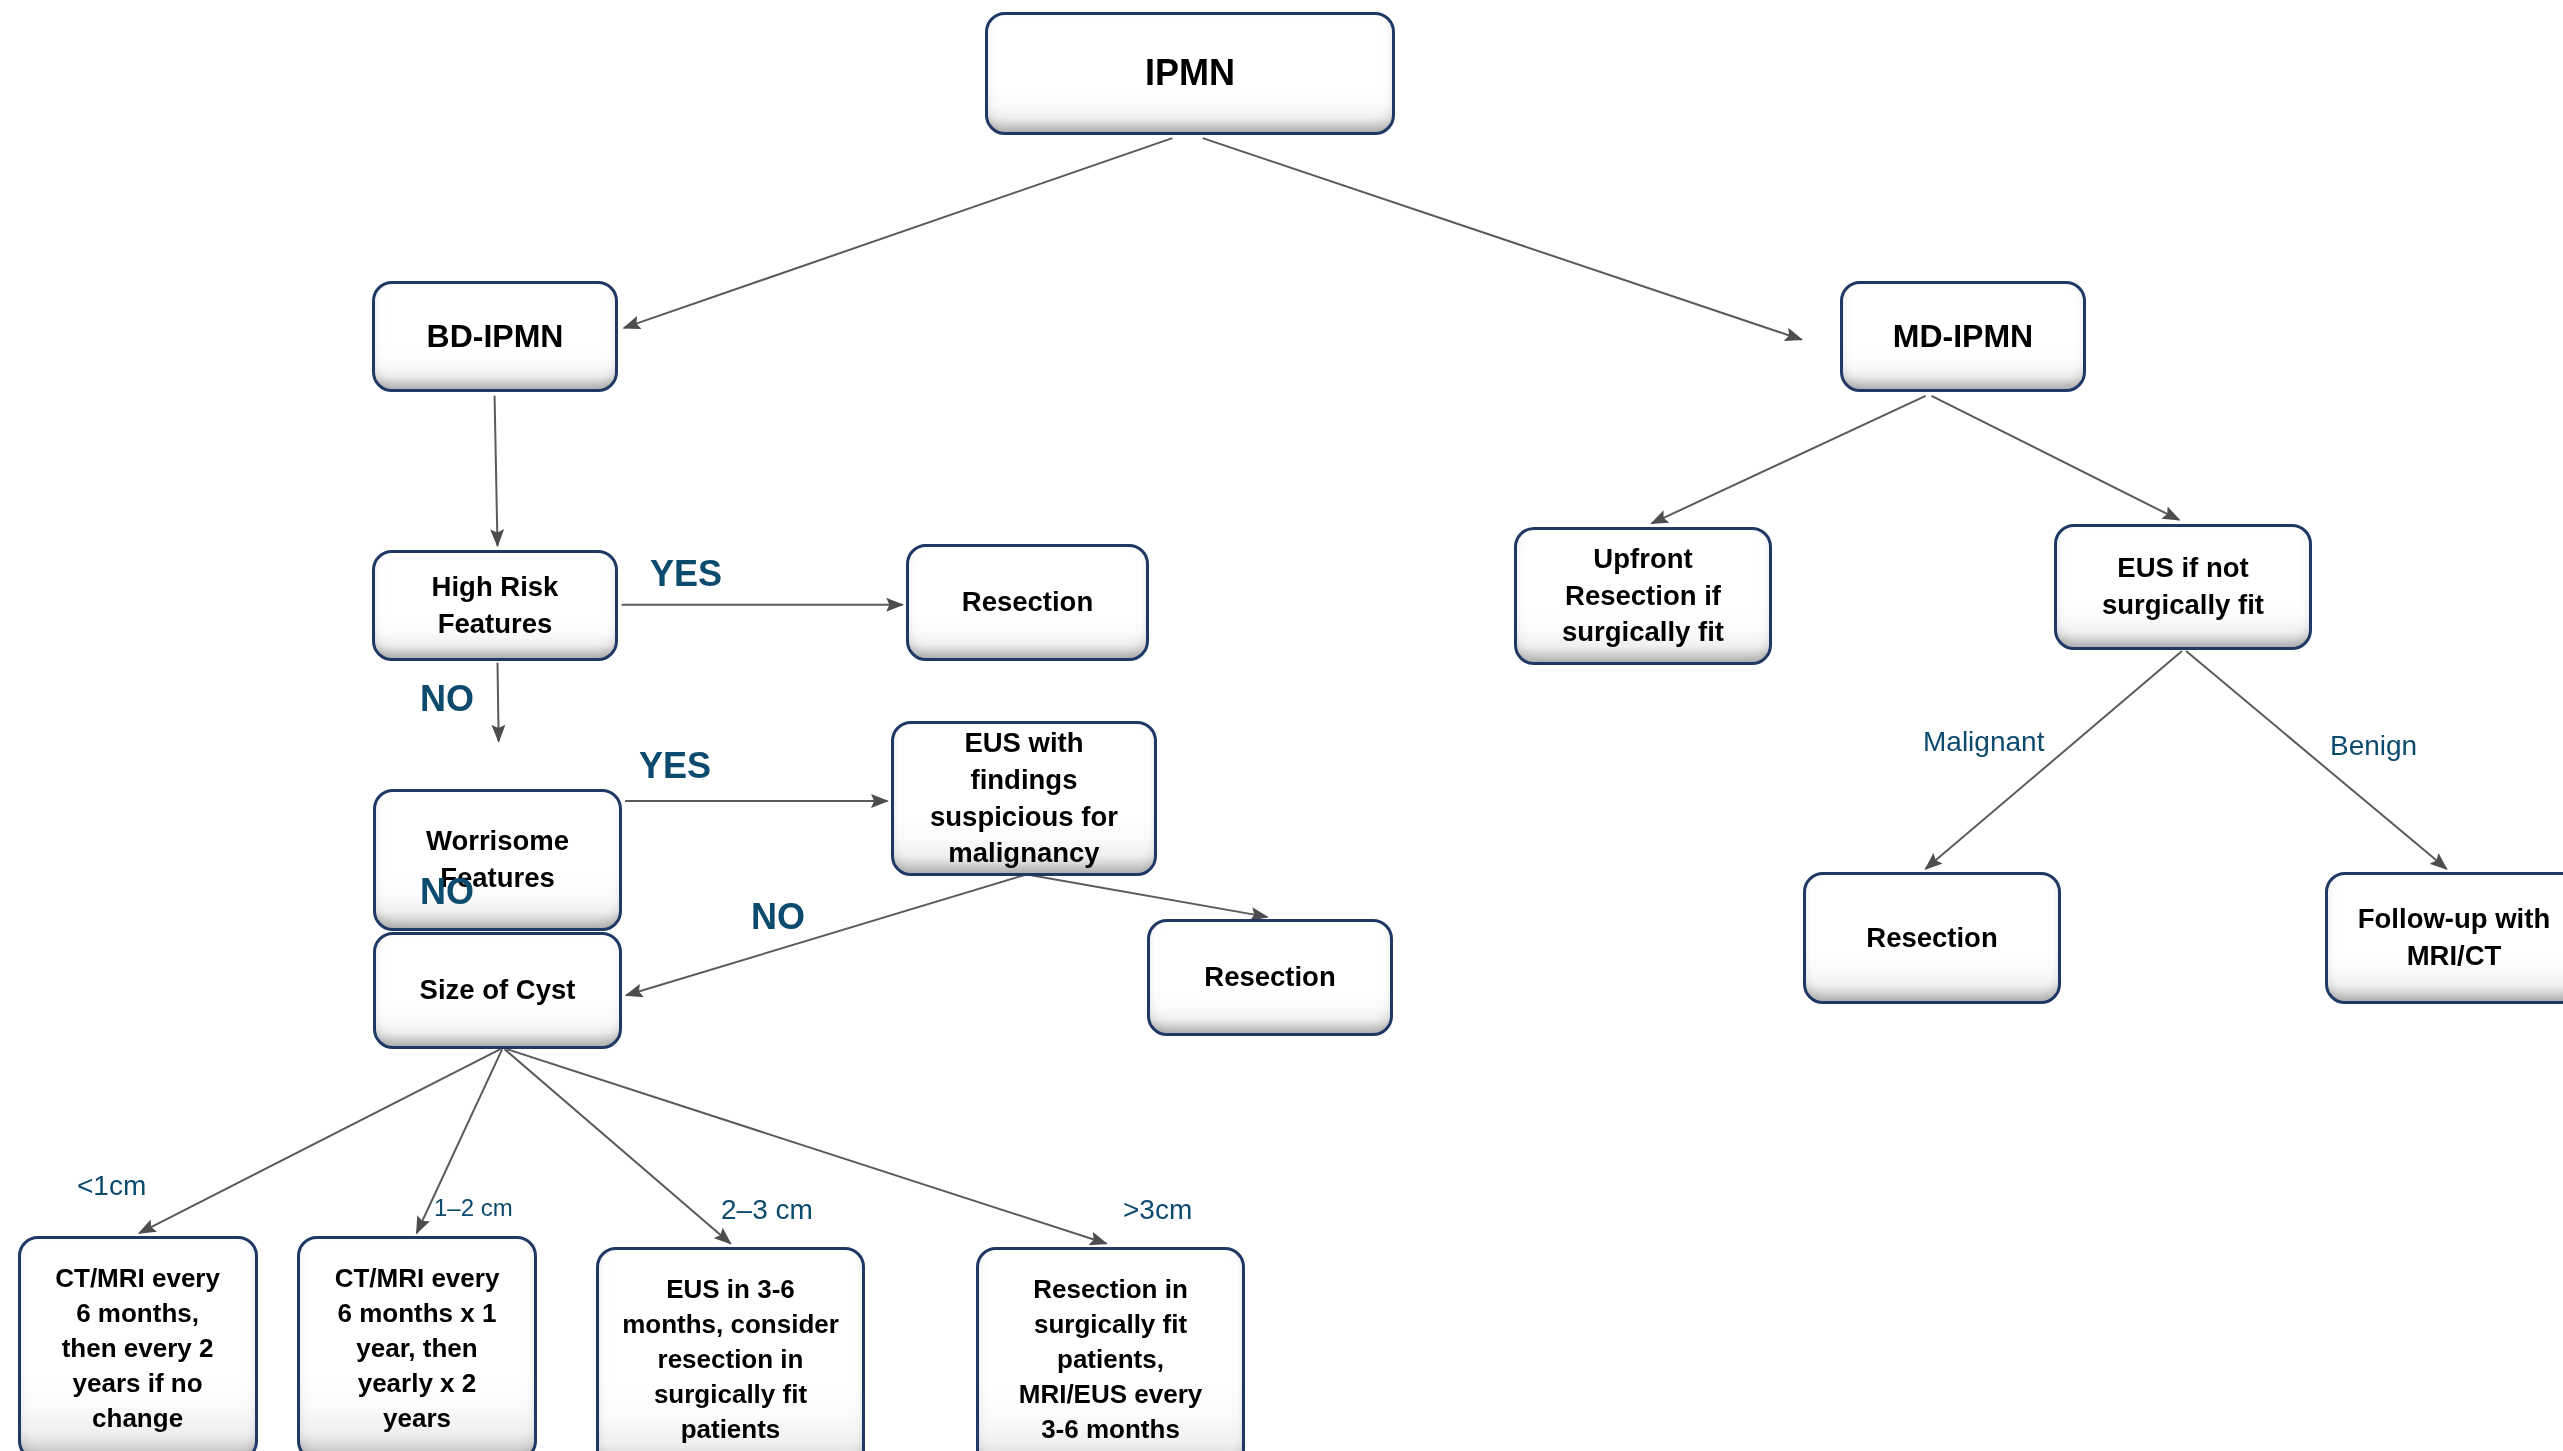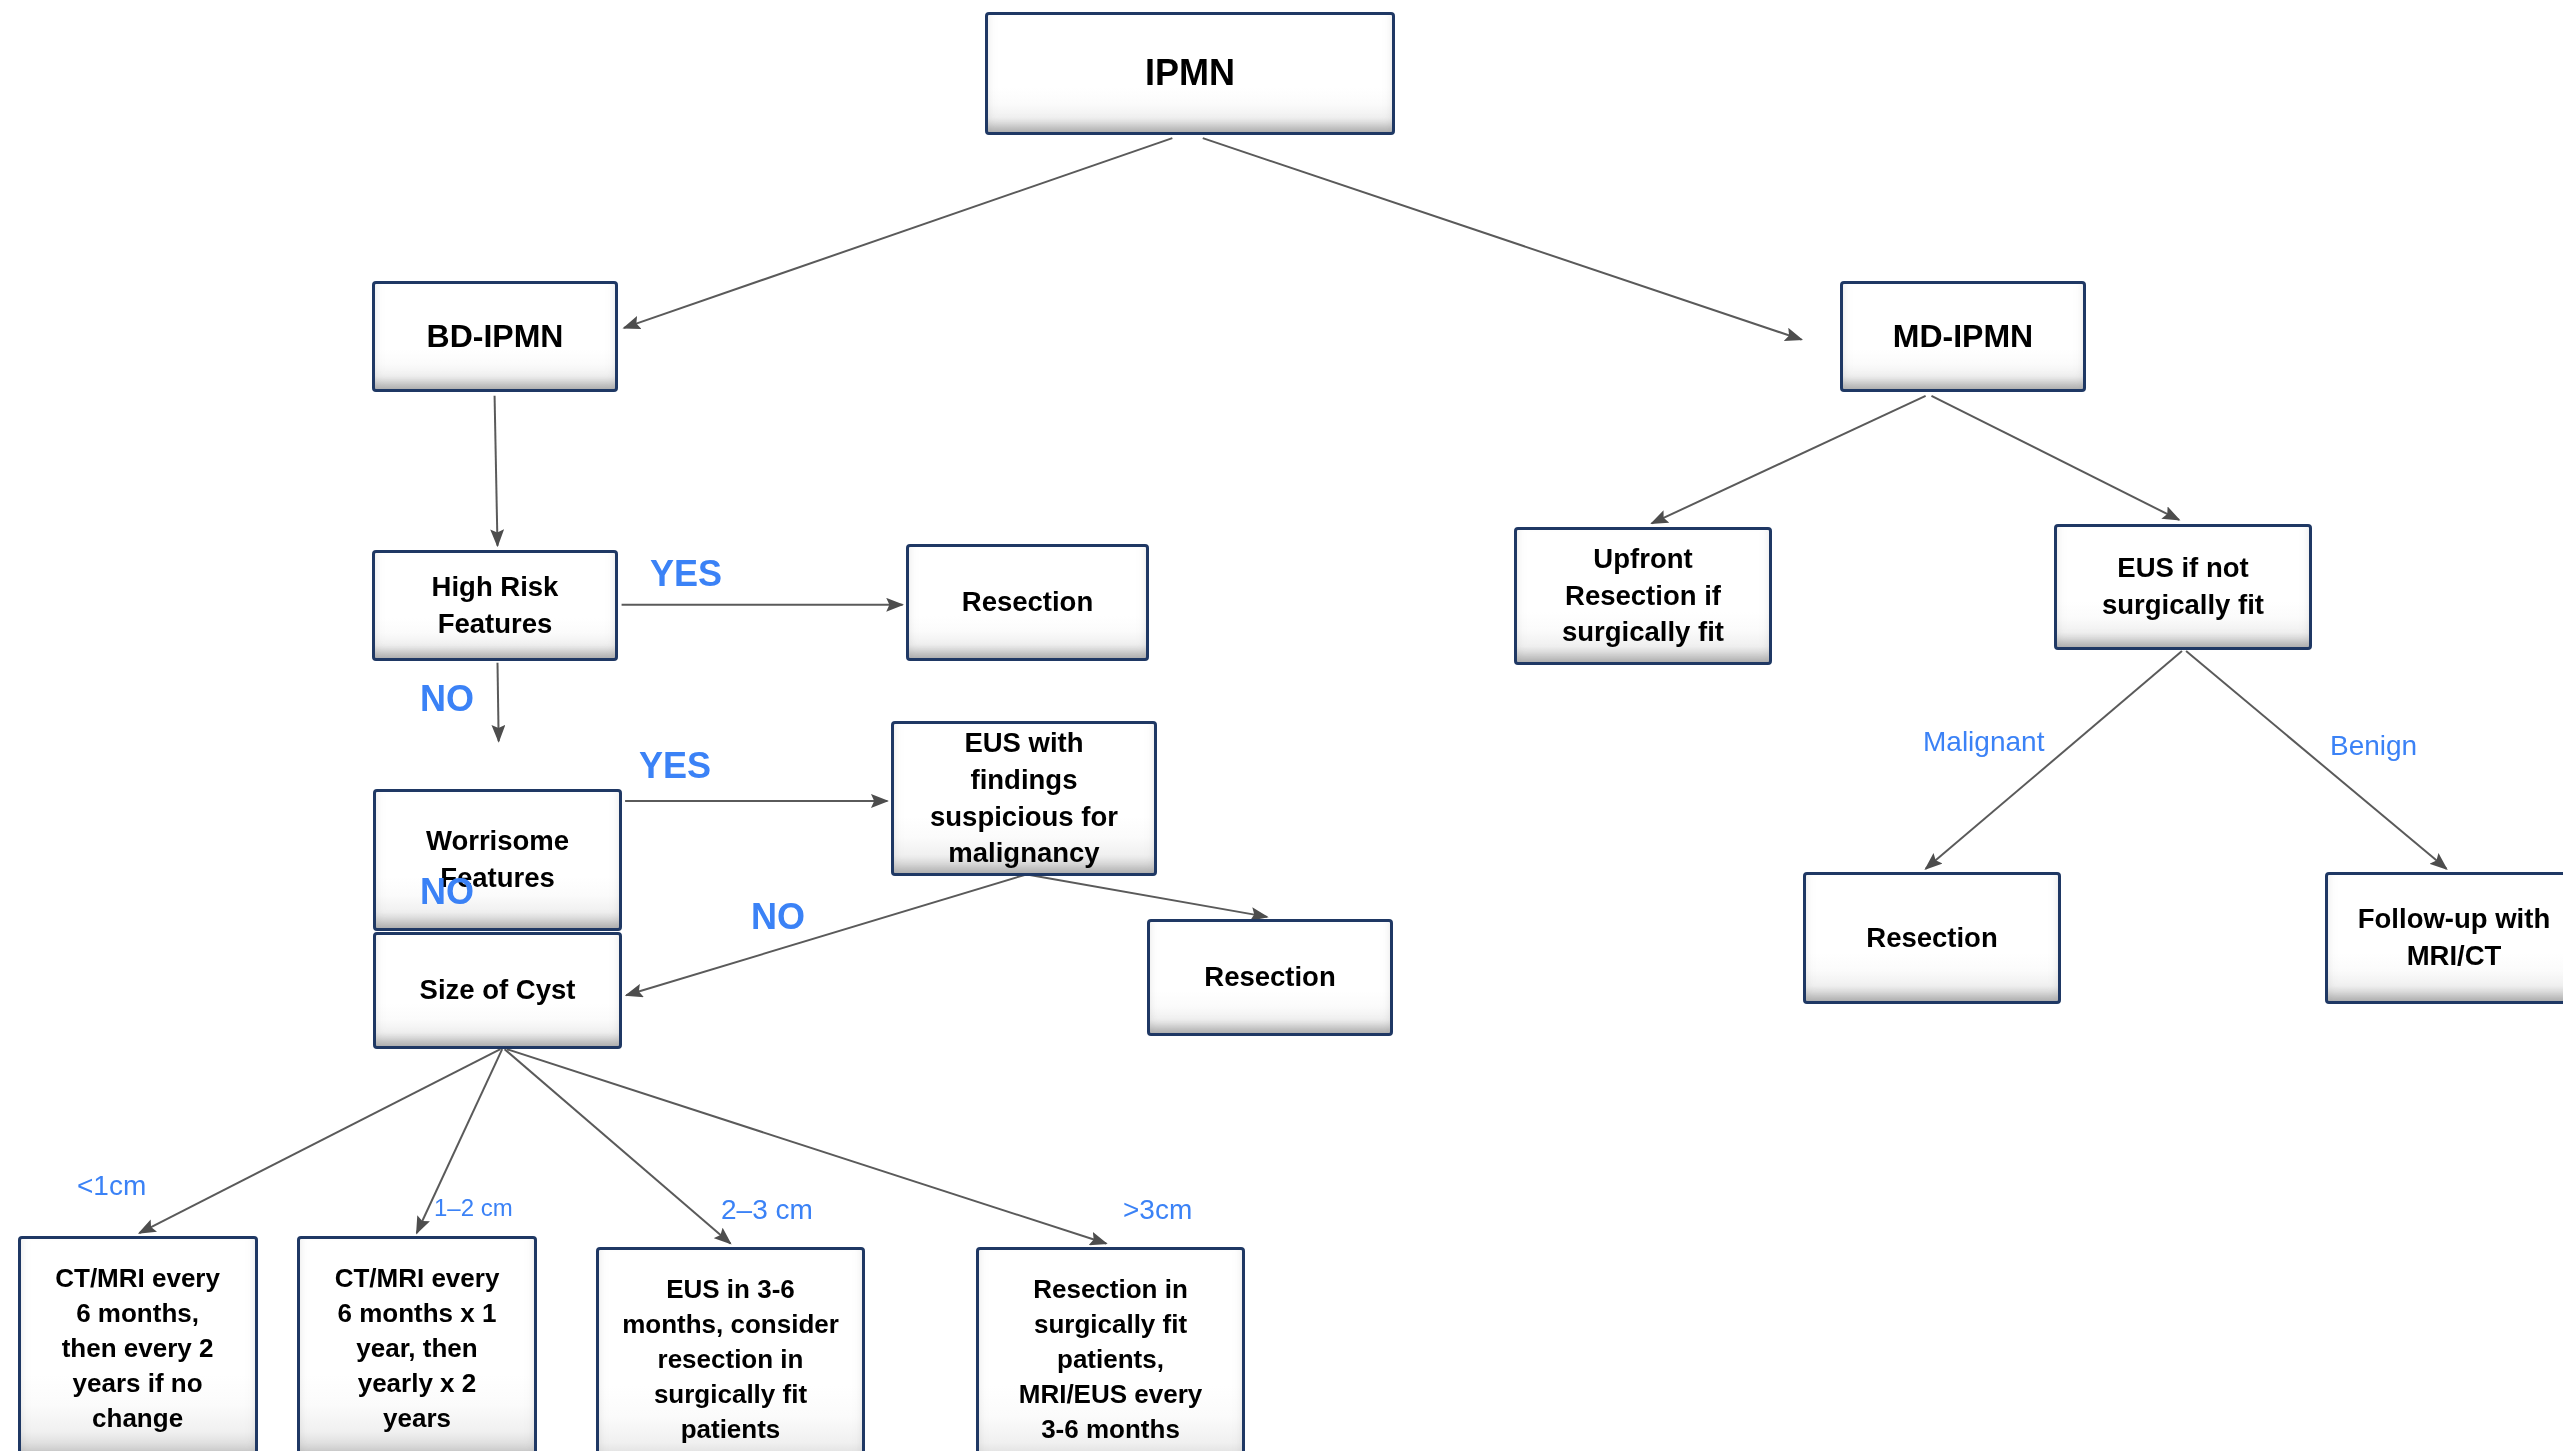--- a/index.html
+++ b/index.html
@@ -26,21 +26,21 @@
     pointer-events: none;
   }
   .node {
     position: absolute;
     box-sizing: border-box;
     display: flex;
     align-items: center;
     justify-content: center;
     text-align: center;
     border: 3.5px solid #1F3864;
-    border-radius: 4px;
+    border-radius: 20px;
     background:
       linear-gradient(to bottom,
         #ffffff 0%,
         #ffffff 62%,
         #fbfbfb 76%,
         #f0f0f0 88%,
         #d8d8d8 96%,
         #cfcfcf 100%);
     box-shadow: inset 0 -8.2px 13px -5.9px rgba(120,120,120,0.55);
     color: #000000;
@@ -48,21 +48,21 @@
     line-height: 1.34;
     padding: 3.5px 7px;
     z-index: 2;
   }
   .node-text {
     display: block;
     white-space: pre-line;
   }
   .edge-label {
     position: absolute;
-    color: #3b82f6;
+    color: #0c4a6e;
     white-space: nowrap;
     z-index: 3;
   }
   .lbl-bold {
     font-weight: bold;
   }
   .lbl-reg {
     font-weight: normal;
   }
 </style>

